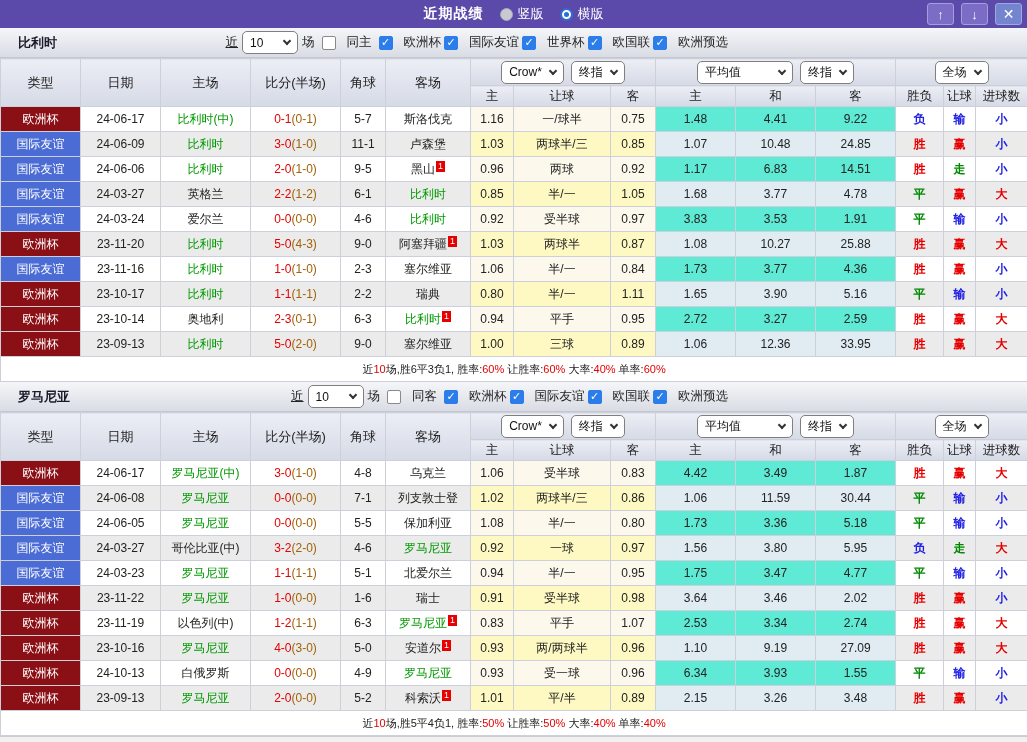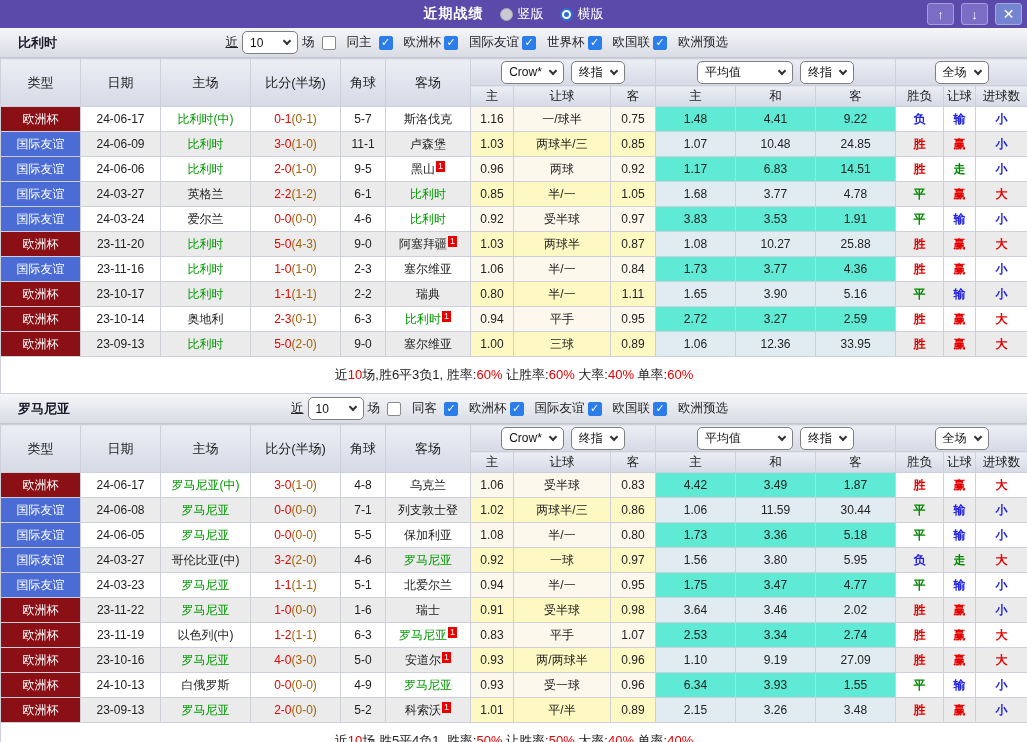--- a/index.html
+++ b/index.html
@@ -46,21 +46,21 @@
   td.avg-c { background:#5eead4; }
   tr.even td.avg-c { background:#e0ecf2; }
   td.res { font-weight:bold; }
   .c-red { color:#e60000; }
   .c-green { color:#008800; }
   .c-blue { color:#2222e6; }
   .c-team { color:#009900; }
   .score { color:#e60000; }
   .half { color:#a16207; }
   .badge { background:#e60000; color:#fff; font-size:9px; line-height:11px; padding:0 2px; display:inline-block; vertical-align:4px; margin-left:1px; font-weight:normal; }
-  tr.summary-row td { height:37px; background:#fff; font-size:13px; color:#222; }
+  tr.summary-row td { height:25px; background:#fff; font-size:11px; color:#222; }
   .bottom-strip { height:8px; background:#f1f1f1; border-top:1px solid #ccc; }
 </style>
 </head>
 <body>
 
 <div class="titlebar">
   <div class="title-group">
     <span class="app-title">近期战绩</span>
     <label class="radio-opt">
       <span class="radio-dot"></span>

